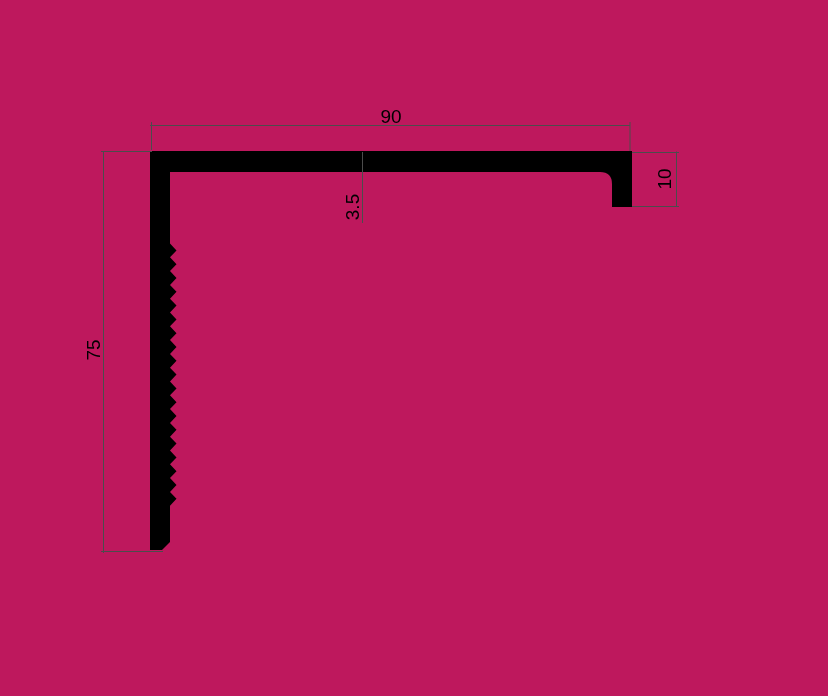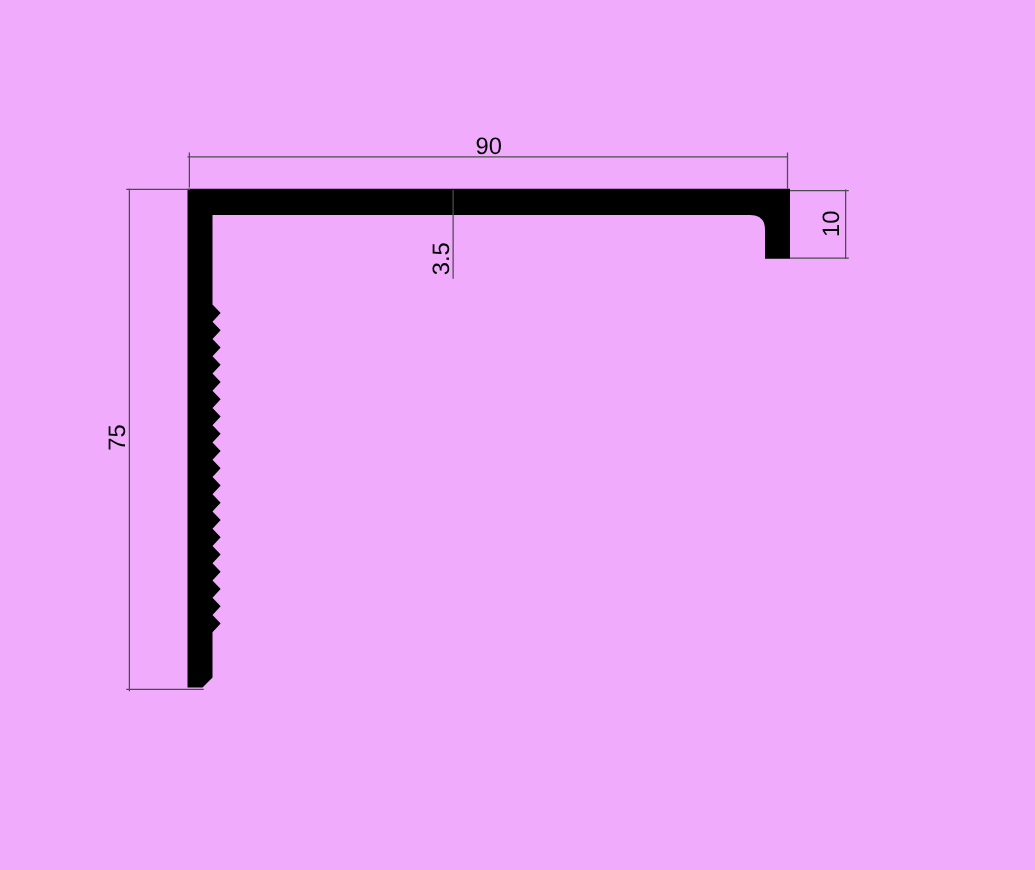--- a/index.html
+++ b/index.html
@@ -5,21 +5,21 @@
   html, body {
     margin: 0;
     padding: 0;
     background: #ffffff;
     font-family: "Liberation Sans", sans-serif;
   }
   .canvas {
     position: relative;
     width: 828px;
     height: 696px;
-    background: #f0abfc;
+    background: #be185d;
     overflow: hidden;
   }
   .canvas svg {
     position: absolute;
     inset: 0;
     display: block;
   }
   .dim-line {
     stroke: #4c4c4c;
     stroke-width: 1;

